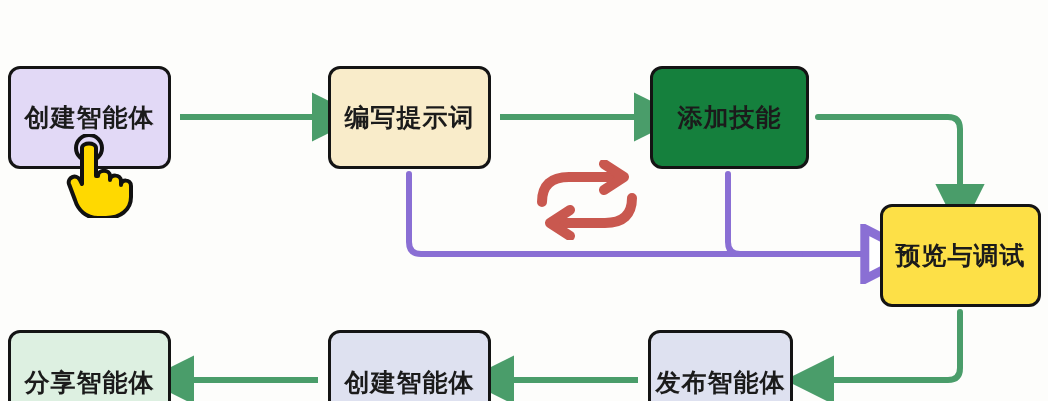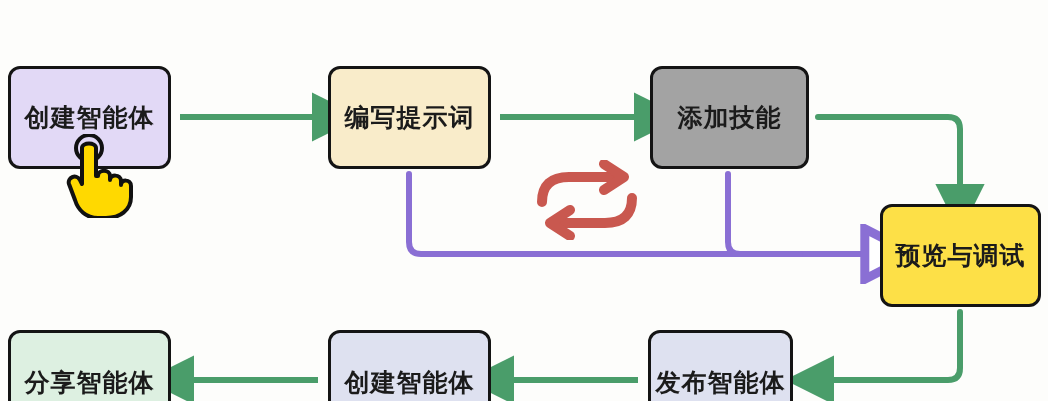--- a/index.html
+++ b/index.html
@@ -24,21 +24,21 @@
     font-size:25px;
     font-weight:bold;
     color:#1b1b1b;
     letter-spacing:1px;
     line-height:1;
     white-space:nowrap;
   }
   
   #n-create  {left:8px;  top:10px;  width:163px;height:103px;background:#e2d9f6;}
   #n-prompt  {left:328px;top:10px;  width:163px;height:103px;background:#f9ecca;}
-  #n-skill   {left:650px;top:10px;  width:159px;height:103px;background:#a3a3a3;}
+  #n-skill   {left:650px;top:10px;  width:159px;height:103px;background:#15803d;}
   #n-preview {left:880px;top:148px; width:161px;height:103px;background:#fde047;}
   #n-publish {left:648px;top:274px; width:145px;height:104px;background:#dee1f0;}
   #n-use     {left:328px;top:274px; width:163px;height:104px;background:#dee1f0;}
   #n-share   {left:8px;  top:274px; width:163px;height:104px;background:#ddf0e1;}
 
   
   #cursor-hand{
     position:absolute;left:62px;top:78px;width:78px;height:84px;z-index:6;
   }
   

